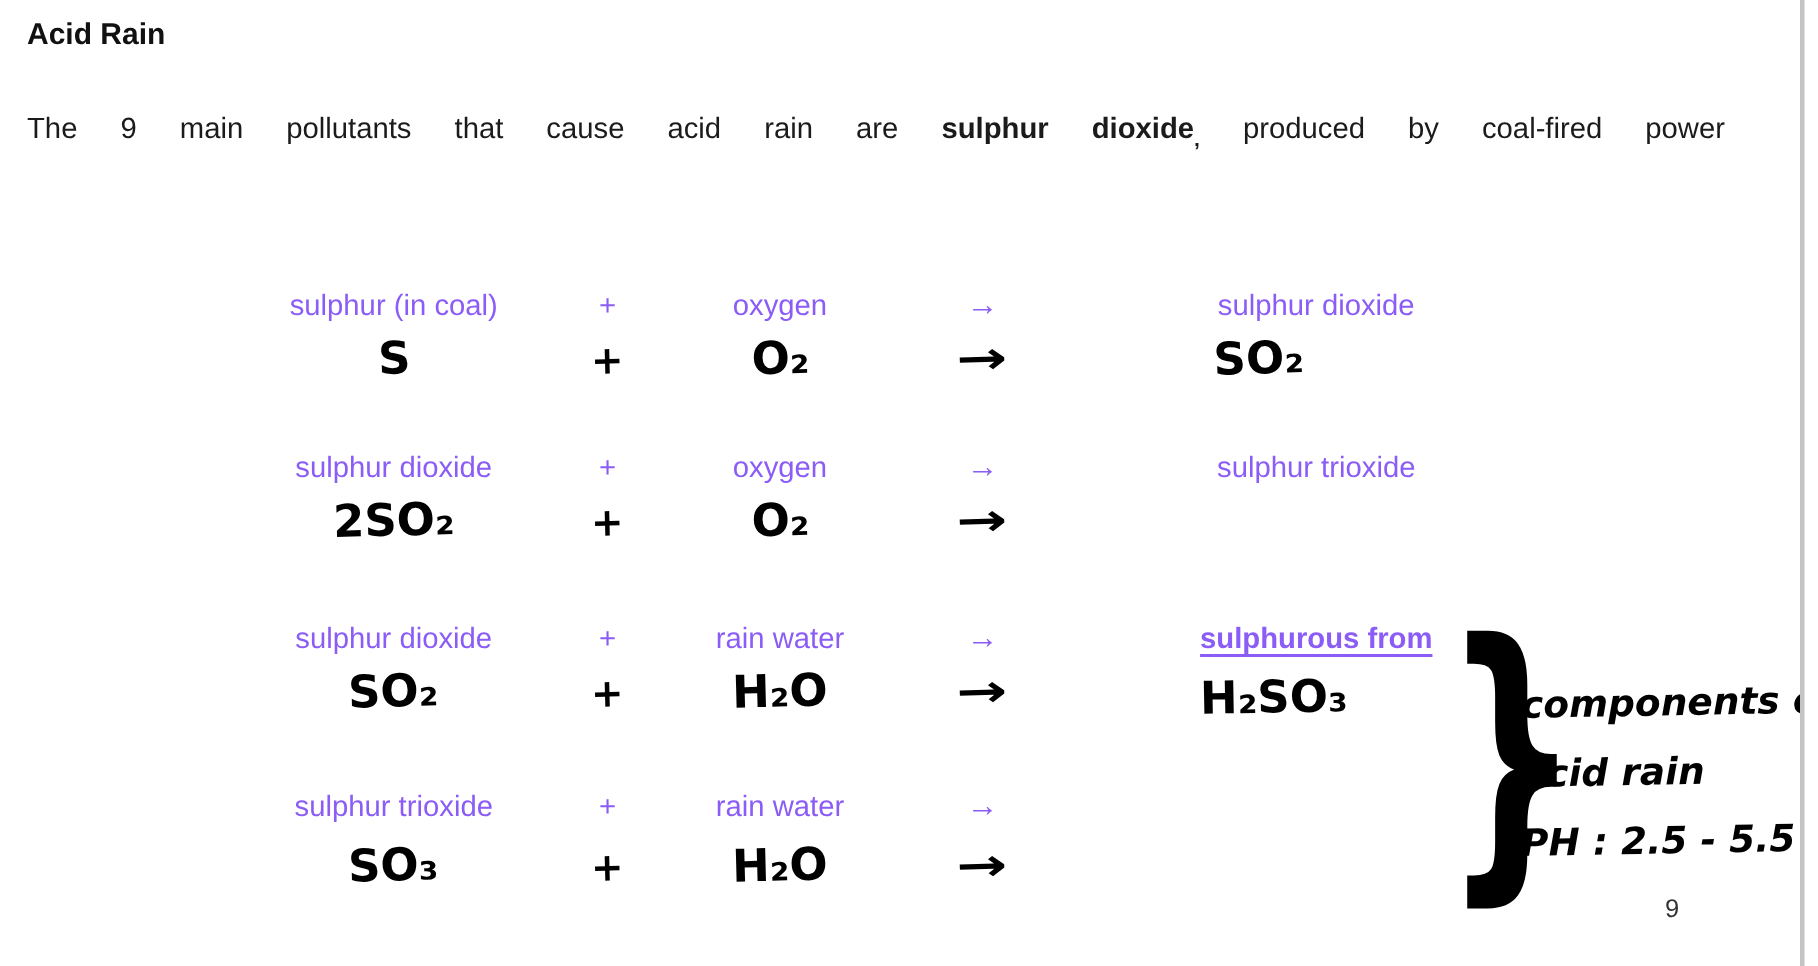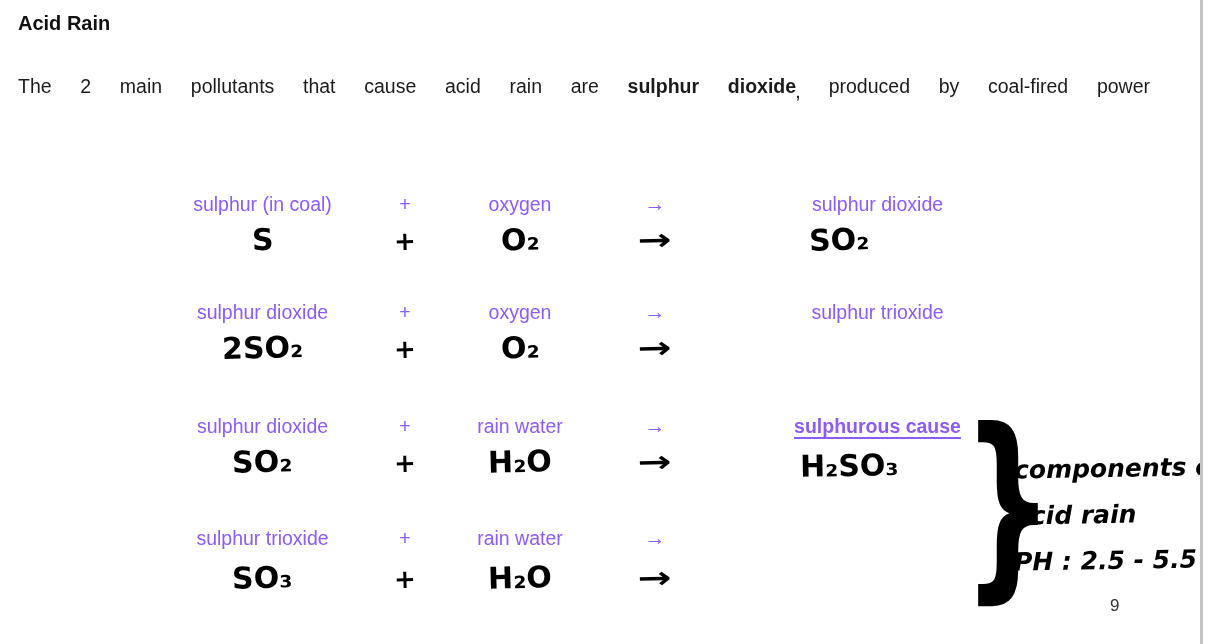--- a/index.html
+++ b/index.html
@@ -97,21 +97,21 @@
   }
 </style>
 </head>
 <body>
 
 <div class="page">
 
   <div class="title">Acid Rain</div>
 
   <div class="para">
-    <div class="para-line line-just"><span>The 2 main pollutants that cause acid rain are </span><span class="bold-term">sulphur dioxide</span><span class="flag-comma">,</span><span> produced by coal-fired power</span></div>
+    <div class="para-line line-just"><span>The 9 main pollutants that cause acid rain are </span><span class="bold-term">sulphur dioxide</span><span class="flag-comma">,</span><span> produced by coal-fired power</span></div>
   </div>
 
   <div class="eq-row row-1">
     <div class="eq-line typed">
       <div>sulphur (in coal)</div>
       <div>+</div>
       <div>oxygen</div>
       <div class="word-arrow">→</div>
       <div>sulphur dioxide</div>
     </div>
@@ -139,21 +139,21 @@
       <div class="hw-arrow"><span>→</span></div>
     </div>
   </div>
 
   <div class="eq-row row-3">
     <div class="eq-line typed">
       <div>sulphur dioxide</div>
       <div>+</div>
       <div>rain water</div>
       <div class="word-arrow">→</div>
-      <div class="underlined">sulphurous cause</div>
+      <div class="underlined">sulphurous from</div>
     </div>
     <div class="eq-line hw">
       <div class="hw-r1"><span>SO₂</span></div>
       <div class="hw-plus"><span>+</span></div>
       <div class="hw-r2"><span>H₂O</span></div>
       <div class="hw-arrow"><span>→</span></div>
       <div class="hw-product"><span>H₂SO₃</span></div>
     </div>
   </div>
 

